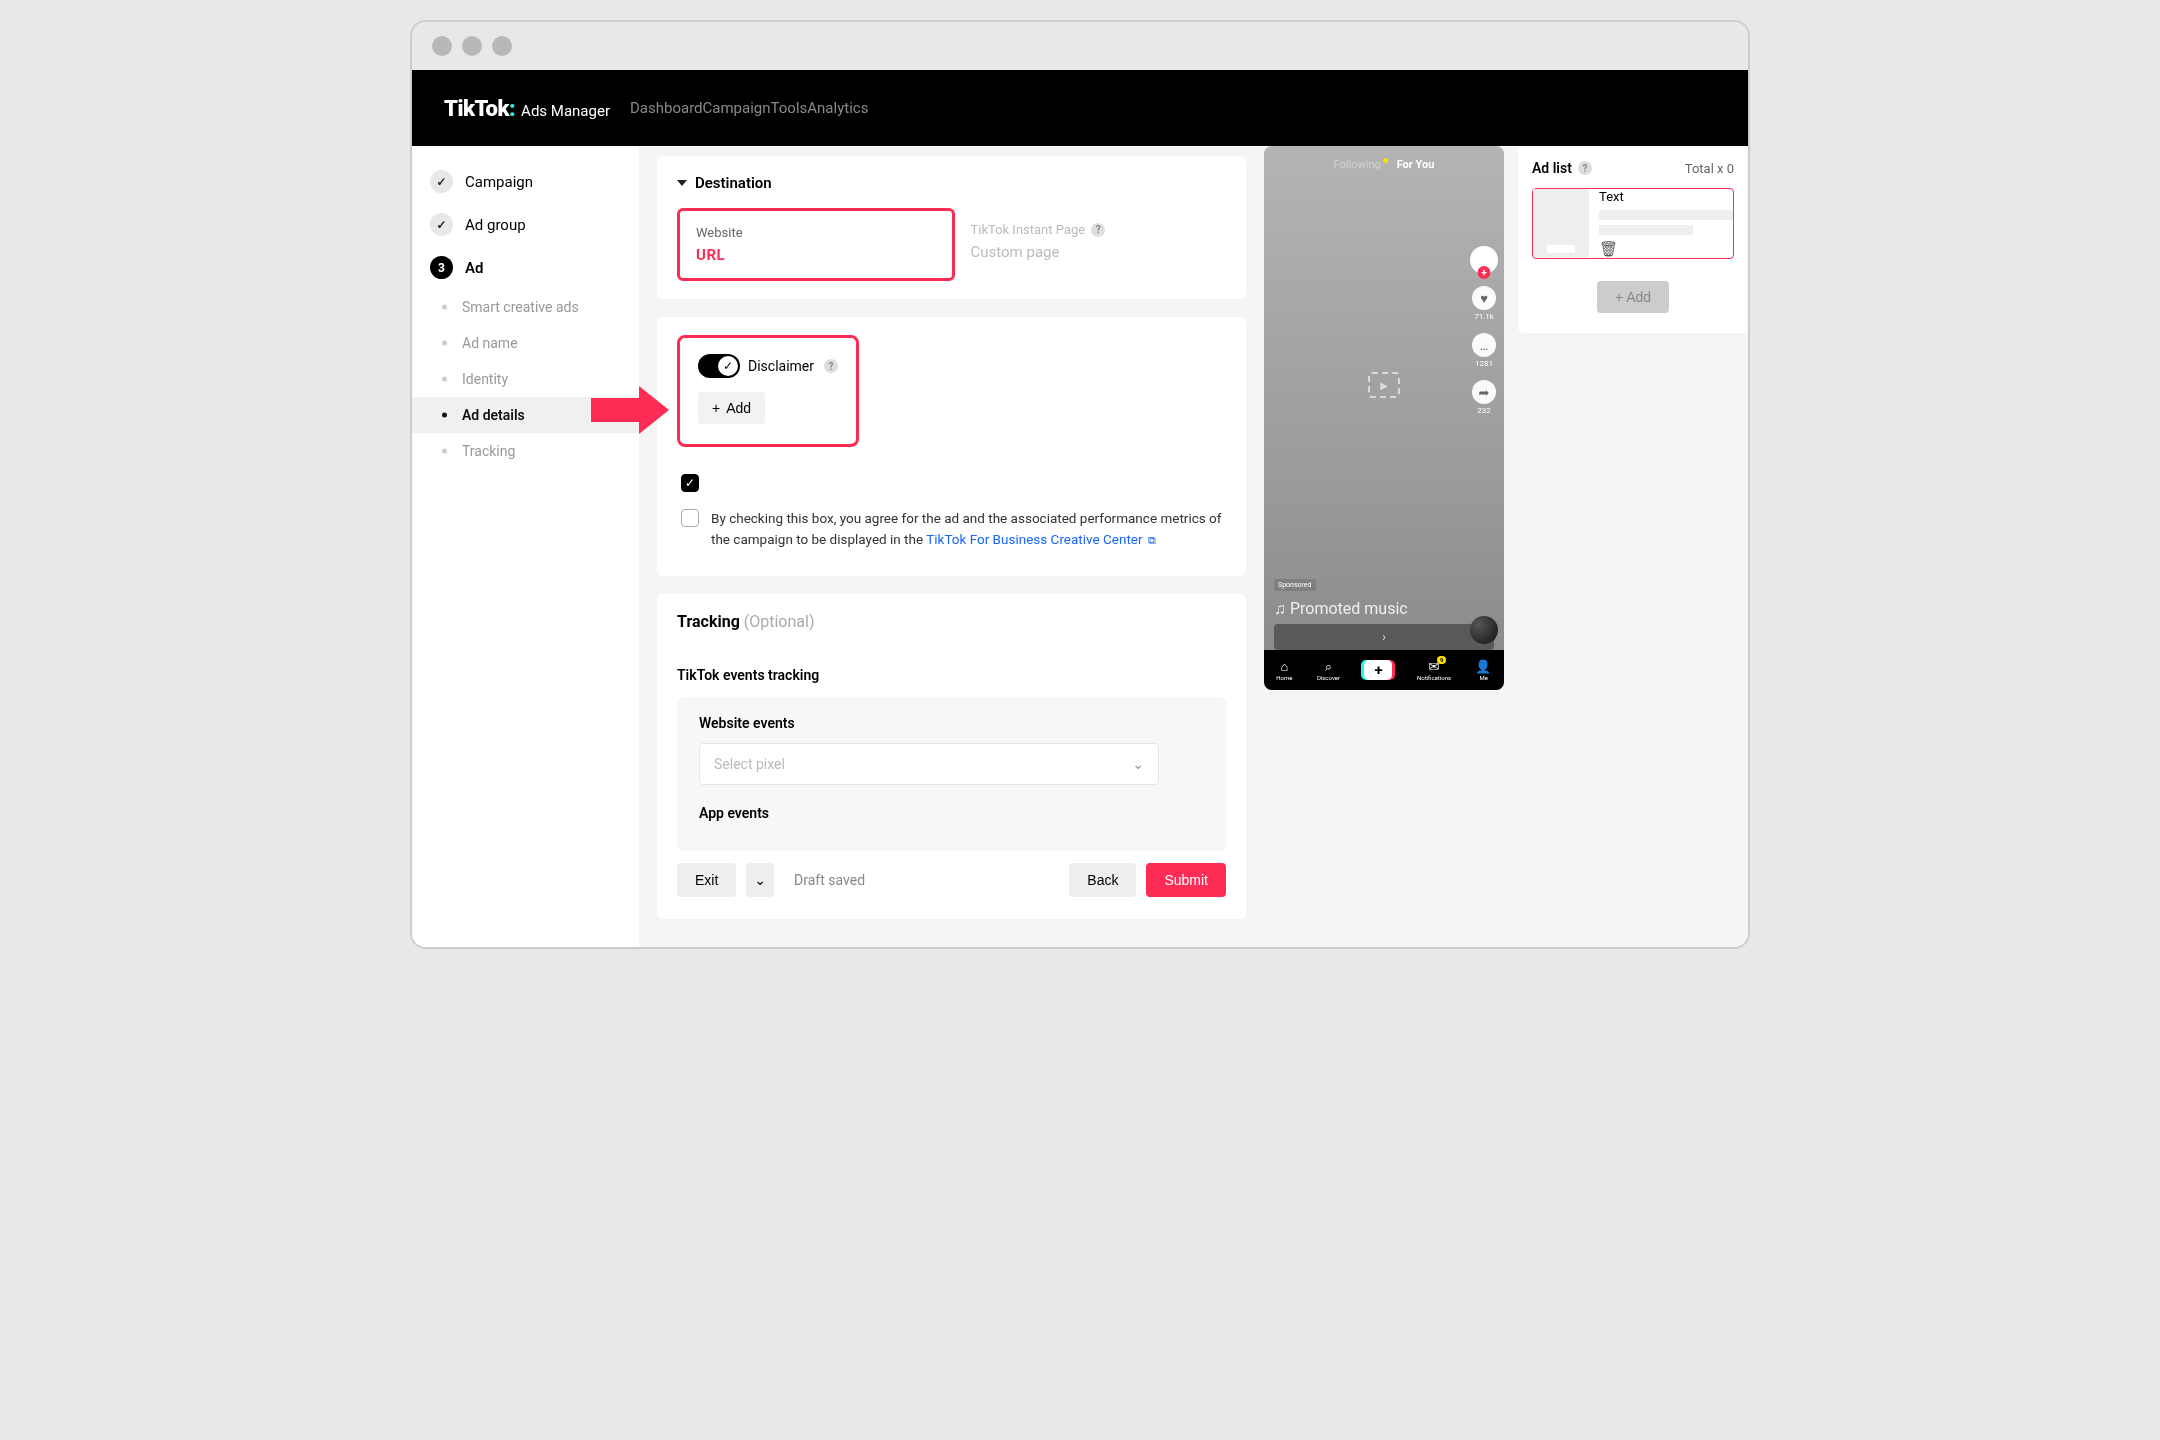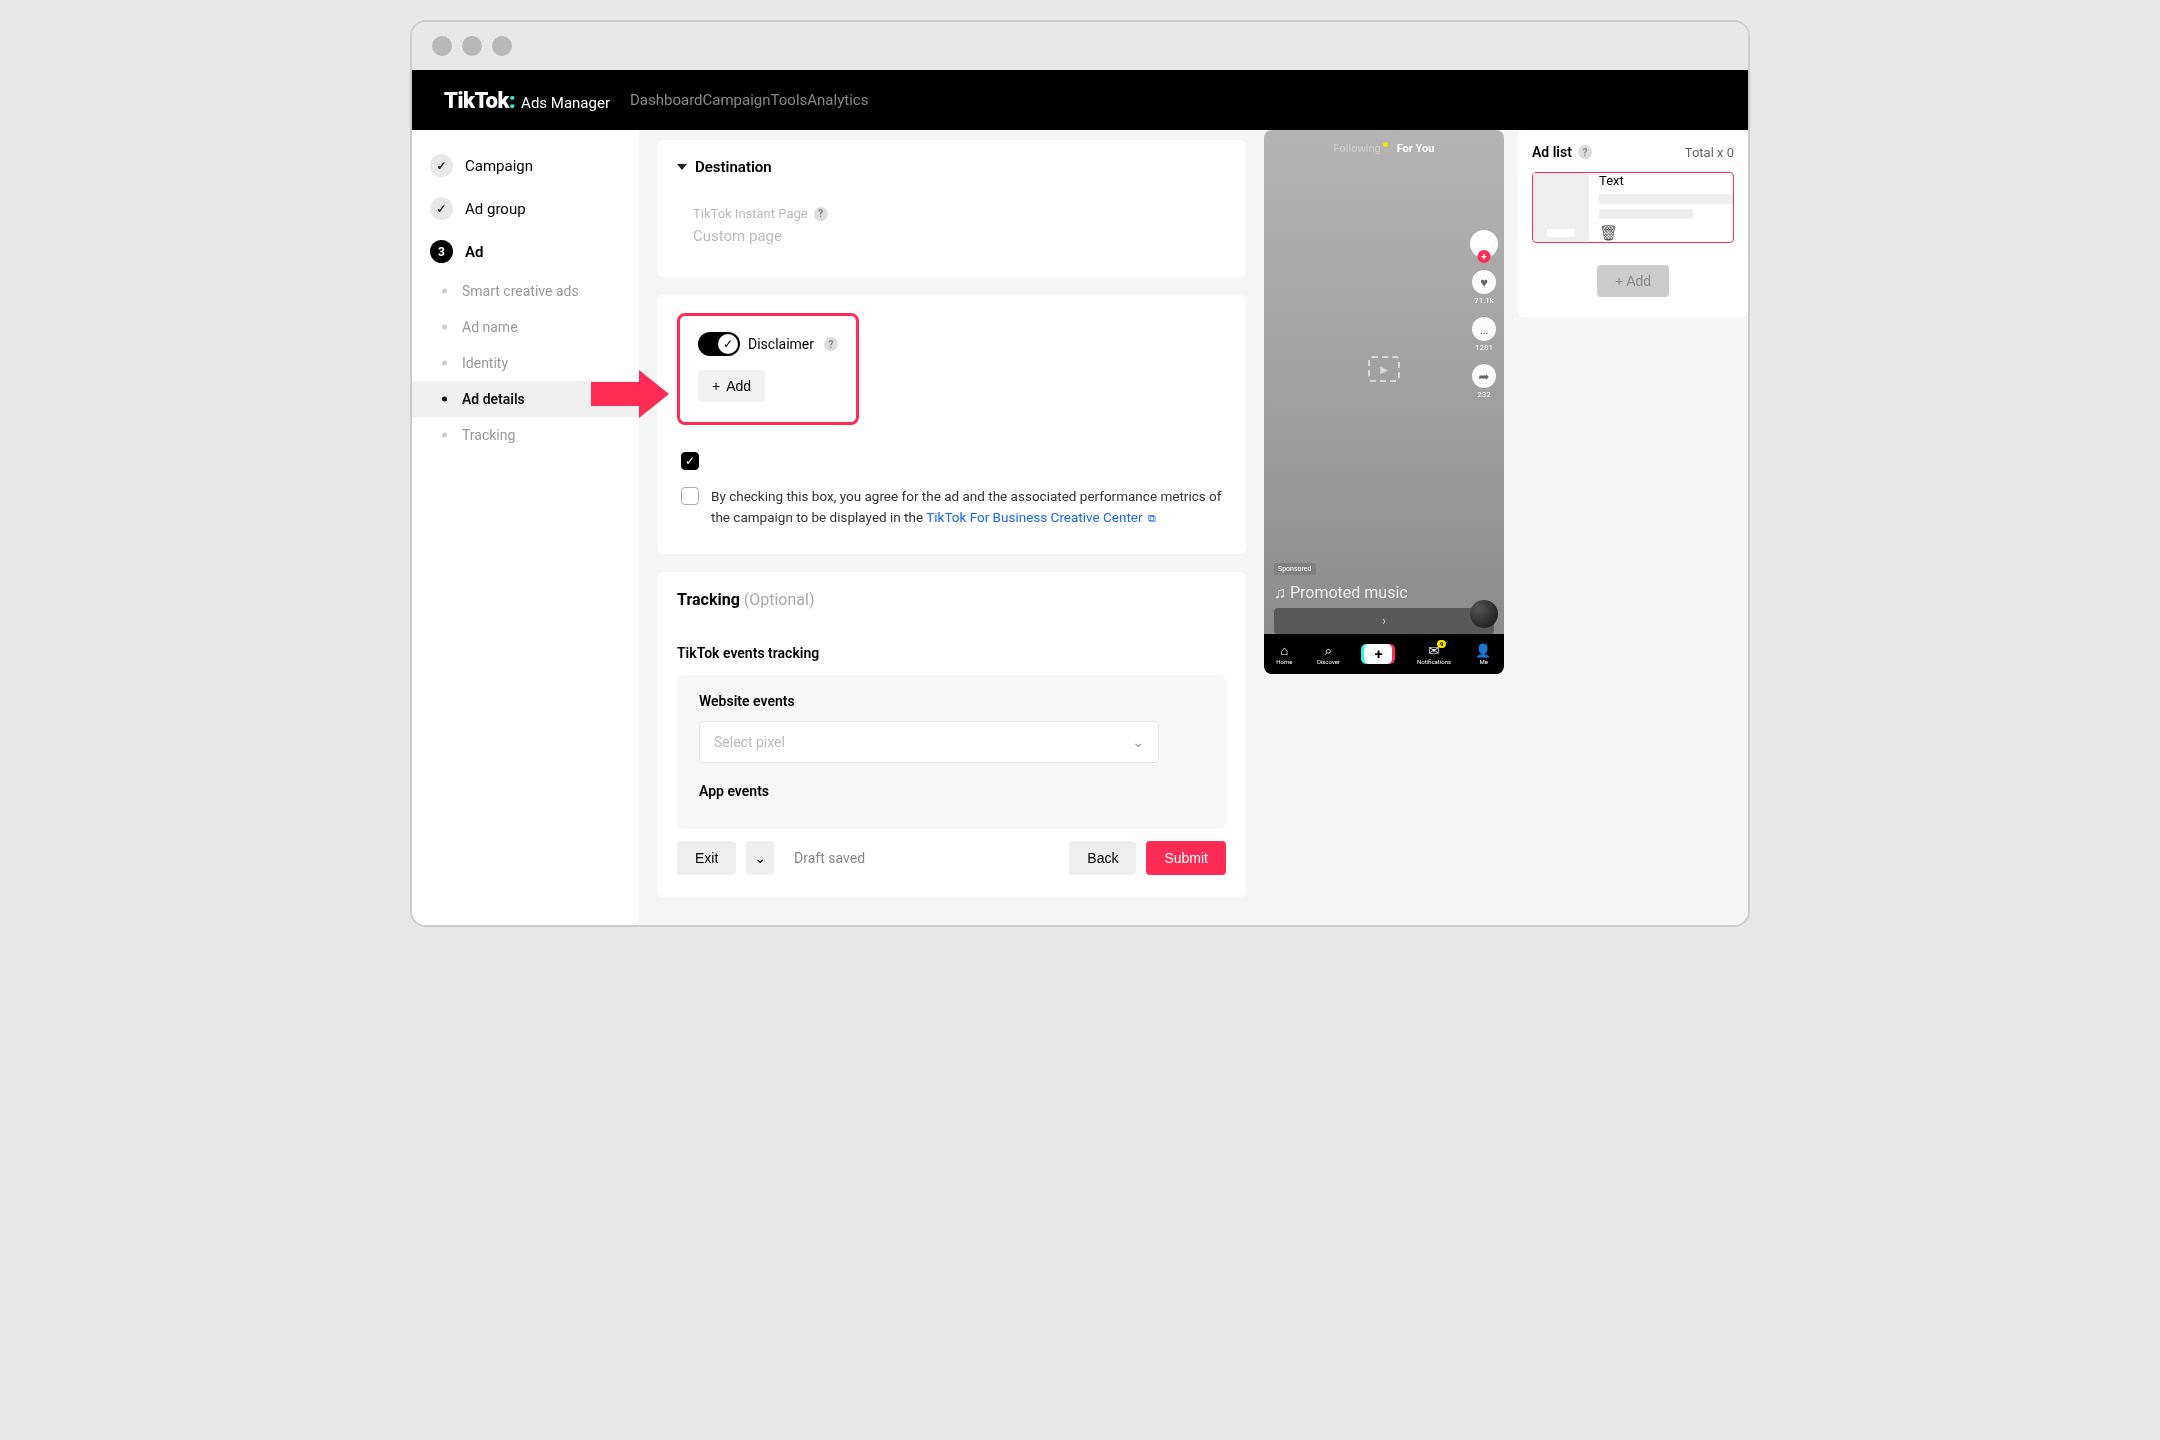--- a/index.html
+++ b/index.html
@@ -10,21 +10,21 @@
     border-radius: 16px;
     border: 2px solid #ccc;
     overflow: hidden;
     max-width: 1340px;
     margin: 0 auto;
   }
   
   .titlebar { background: #e8e8e8; padding: 14px 20px; display: flex; gap: 10px; align-items: center; }
   .traffic-dot { width: 20px; height: 20px; border-radius: 50%; background: #b8b8b8; }
   
-  .topnav { background: #000; color: #fff; padding: 0 32px; display: flex; align-items: center; height: 60px; }
+  .topnav { background: #000; color: #fff; padding: 0 32px; display: flex; align-items: center; height: 76px; }
   .brand { display: flex; align-items: baseline; gap: 6px; }
   .brand-logo { font-weight: 900; font-size: 22px; letter-spacing: -0.5px; }
   .brand-logo .c1 { color: #25F4EE; }
   .brand-sub { font-size: 15px; color: #fff; }
   .spacer20 { width: 20px; }
   .navlink { color: #888; font-size: 15px; cursor: pointer; }
   
   .content { display: flex; background: #f5f5f5; min-height: 780px; }
   
   
@@ -179,20 +179,24 @@
             <path d="M0 12 L48 12 L48 0 L78 24 L48 48 L48 36 L0 36 Z" fill="#FE2C55"></path>
           </svg>
       </div>
 
       <div class="card">
         <div class="section-head">
           <span class="caret-down"></span>
           <span>Destination</span>
         </div>
         <div class="dest-row">
+          <div class="dest-card selected">
+            <div class="dest-title">Website</div>
+            <div class="dest-val pink">URL</div>
+          </div>
           <div class="dest-card">
             <div class="dest-title muted" style="display:flex;align-items:center;gap:4px">
               <span>TikTok Instant Page</span>
               <span class="help-icon">?</span>
             </div>
             <div class="dest-val muted">Custom page</div>
           </div>
         </div>
       </div>
 

